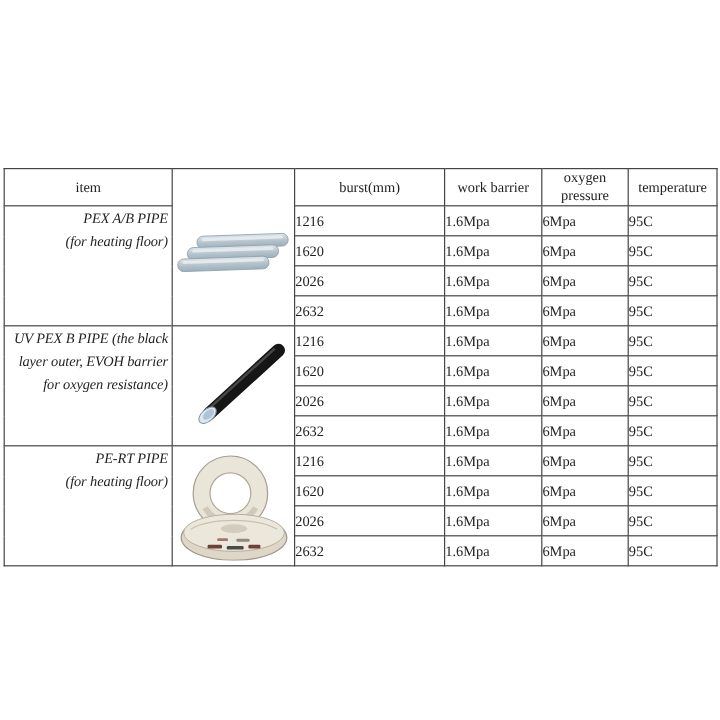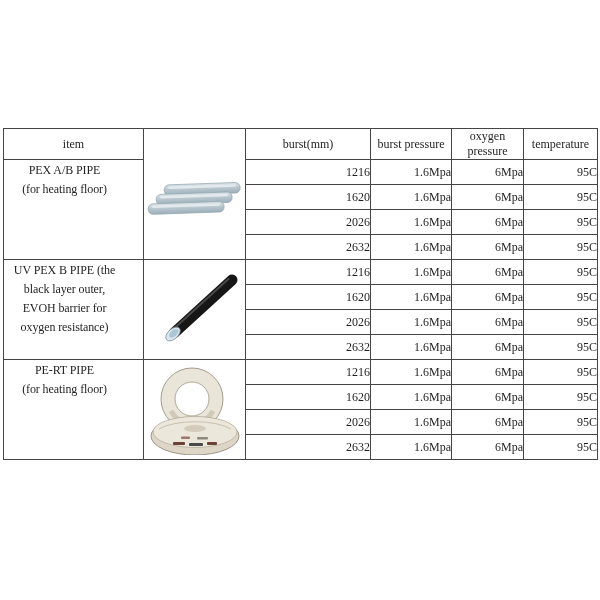--- a/index.html
+++ b/index.html
@@ -2,33 +2,33 @@
 <html><head>
 <meta charset="utf-8">
 <style>
   html,body{margin:0;padding:0;}
   body{
     width:600px;height:600px;background:#ffffff;position:relative;overflow:hidden;
     font-family:"Liberation Serif","DejaVu Serif",serif;color:#1f1f1f;
   }
   table.spec-table{
     border-collapse:collapse;table-layout:fixed;
-    position:absolute;left:3px;top:128px;width:594px;border-radius:30px;
+    position:absolute;left:3px;top:140px;width:594px;border-radius:30px;
   }
   .spec-table th,.spec-table td{
     border:1px solid #454545;font-size:12px;font-weight:normal;
     padding:0;overflow:hidden;background:#ffffff;
   }
   tr.header-row{height:22px;}
   tr.data-row{height:25px;}
   .spec-table th{text-align:center;vertical-align:middle;}
-  td.val{text-align:right;vertical-align:middle;}
+  td.val{text-align:left;vertical-align:middle;}
   td.item-cell{
-    vertical-align:top;text-align:center;
-    padding:1px 21px 0 3px;line-height:19px;letter-spacing:-0.1px;
+    vertical-align:top;text-align:right;
+    padding:1px 3px 0 3px;line-height:19px;letter-spacing:-0.1px;font-style:italic;
   }
   td.img-cell{vertical-align:middle;text-align:center;}
   .img-wrap{display:flex;justify-content:center;align-items:center;width:100%;}
   .img-wrap.g0{margin-top:18px;}
   .img-wrap svg{display:block;}
 </style>
 </head>
 <body>
 
 <table class="spec-table">
@@ -62,21 +62,21 @@
       <rect x="4" y="1.6" width="68" height="2.6" rx="1.3" fill="#e7edf0" opacity="0.85"></rect>
     </g>
     <g transform="translate(1,22) rotate(-2)">
       <rect x="0" y="0" width="76" height="10.5" rx="5" fill="url(#pg)" stroke="#8ca0aa" stroke-width="0.7"></rect>
       <rect x="4" y="1.6" width="68" height="2.6" rx="1.3" fill="#e7edf0" opacity="0.85"></rect>
     </g>
   </svg>
 </div>
         </td>
         <th>burst(mm)</th>
-        <th>burst pressure</th>
+        <th>work barrier</th>
         <th>oxygen pressure</th>
         <th>temperature</th>
       </tr>
       <tr class="data-row">
         <td class="item-cell" rowspan="4">
           <div class="item-name">PEX A/B PIPE</div>
           <div class="item-note">(for heating floor)</div>
         </td>
         <td class="val">1216</td>
         <td class="val">1.6Mpa</td>

